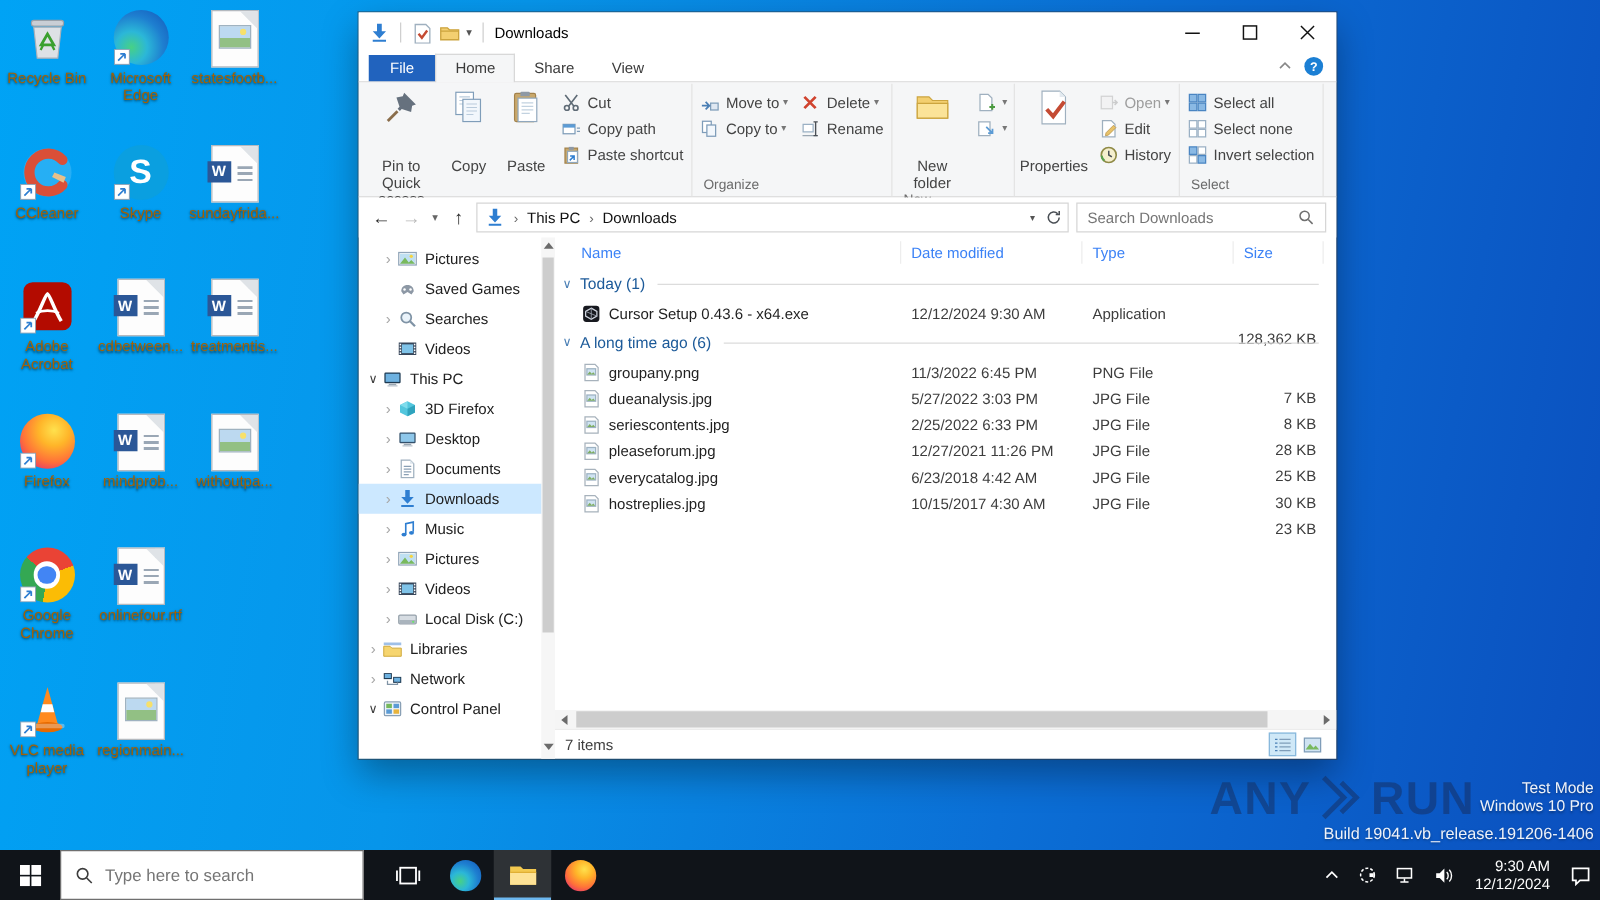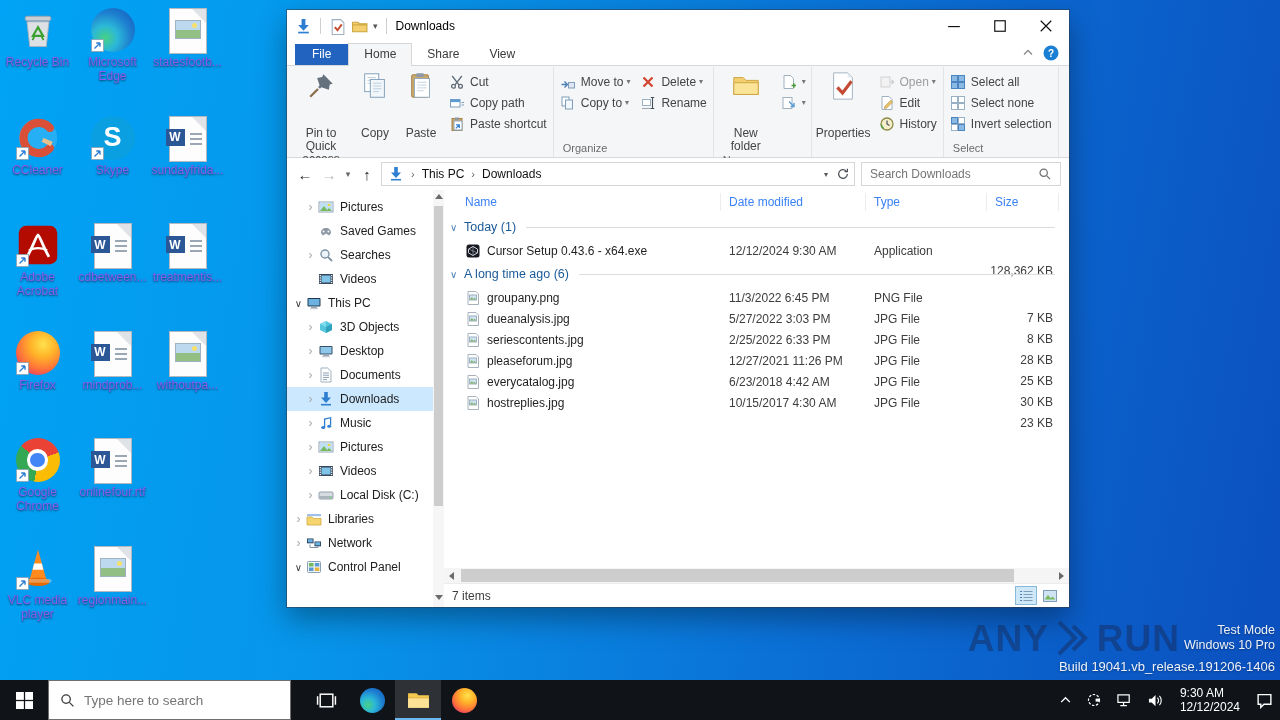--- a/index.html
+++ b/index.html
@@ -6,21 +6,21 @@
   html,body { width:1280px; height:720px; overflow:hidden; }
   body { font-family:"Liberation Sans", sans-serif; position:relative;
          background: linear-gradient(100deg,#00a3f5 0%,#0795ea 30%,#0b6fd6 65%,#0b4fbe 100%); }
   svg { display:block; }
 
   
   .di-row { position:absolute; left:0; display:flex; }
   .di-cell { width:75px; display:flex; flex-direction:column; align-items:center; cursor:default; }
   .di-ic { width:44px; height:44px; position:relative; }
   .di-ic > svg, .di-ic > .ball { width:100%; height:100%; }
-  .di-label { margin-top:3px; font-size:12px; line-height:14px; color:#8b5cf6; text-align:center;
+  .di-label { margin-top:3px; font-size:12px; line-height:14px; color:#a16207; text-align:center;
               text-shadow:0 1px 2px rgba(0,0,0,.65); max-width:74px; word-wrap:break-word; }
   .shortcut-ov { position:absolute; left:0; bottom:0; width:13px; height:13px; }
 
   .ball { border-radius:50%; display:block; position:relative; }
   .edge-ball { background: radial-gradient(circle at 32% 68%, #47d185 0%, #2bb7d8 30%, #1e7fd0 60%, #1153b8 100%); }
   .firefox-ball { background: radial-gradient(circle at 62% 30%, #ffe14d 0%, #ffb529 30%, #ff7139 62%, #e3336e 86%, #951bb0 100%); }
   .skype-ball { background:#0a9fe0; display:flex; align-items:center; justify-content:center; color:#fff; font-weight:bold; }
   .di-ic .skype-ball::after { content:"S"; font-size:27px; }
   .chrome-ball { background: conic-gradient(from -50deg, #ea4335 0 33.3%, #fbbc05 0 66.6%, #34a853 0 100%); }
   .chrome-ball::before { content:""; position:absolute; inset:26%; background:#fff; border-radius:50%; }
@@ -136,21 +136,21 @@
   .taskbar { position:absolute; left:0; right:0; bottom:0; height:40px; background:#101419; display:flex; align-items:stretch; z-index:5; }
   .tb-btn { width:48px; display:flex; align-items:center; justify-content:center; }
   .tb-search { width:243px; background:#fff; border:1px solid #6f6f6f; display:flex; align-items:center; gap:9px; padding:0 11px; }
   .tb-search input { flex:1; border:none; outline:none; font-size:13.5px; color:#4b4b4b; font-family:inherit; }
   .tb-app { width:46px; display:flex; align-items:center; justify-content:center; position:relative; }
   .tb-app.active { background:rgba(255,255,255,.13); box-shadow: inset 0 -2px 0 #6cb8f0; }
   .tb-ic { width:25px; height:25px; position:relative; }
   .tb-ic > svg, .tb-ic > .ball { width:100%; height:100%; }
   .tray { margin-left:auto; display:flex; align-items:center; }
   .tray-item { padding:0 7px; height:100%; display:flex; align-items:center; }
-  .clock { font-size:12px; line-height:14px; color:#fff; padding:0 9px; }
+  .clock { text-align:right; font-size:12px; line-height:14px; color:#fff; padding:0 9px; }
 </style>
 </head>
 <body>
 
 <div id="desktop-icons">
     <div class="di-row" style="top: 8px;">
       <div class="di-cell">
         <span class="di-ic">
           <svg viewBox="0 0 48 48">
             <rect x="10" y="9" width="28" height="5" rx="2" fill="#c9ced5" stroke="#9aa1a9"></rect>
@@ -760,21 +760,21 @@
           </div>
           <div class="nav-item" style="padding-left: 18px;">
             <span class="nav-chev">›</span>
             <span class="nav-ic">
               <svg viewBox="0 0 16 16">
                 <path d="M8 2l6 3v6l-6 3-6-3V5z" fill="#53c6dd"></path>
                 <path d="M8 2v6L2 5z" fill="#7fdcec"></path>
                 <path d="M8 8v6l6-3V5z" fill="#2fa3bd"></path>
               </svg>
             </span>
-            <span>3D Objects</span>
+            <span>3D Firefox</span>
           </div>
           <div class="nav-item" style="padding-left: 18px;">
             <span class="nav-chev">›</span>
             <span class="nav-ic">
               <svg viewBox="0 0 16 16">
                 <rect x="1.5" y="3" width="13" height="8.5" rx="1" fill="#34506b"></rect>
                 <rect x="2.5" y="4" width="11" height="6.5" fill="#8ec7ea"></rect>
                 <rect x="5" y="12" width="6" height="1.2" fill="#9aa7b2"></rect>
                 <rect x="4" y="13.2" width="8" height="1" fill="#b9c2cb"></rect>
               </svg>

